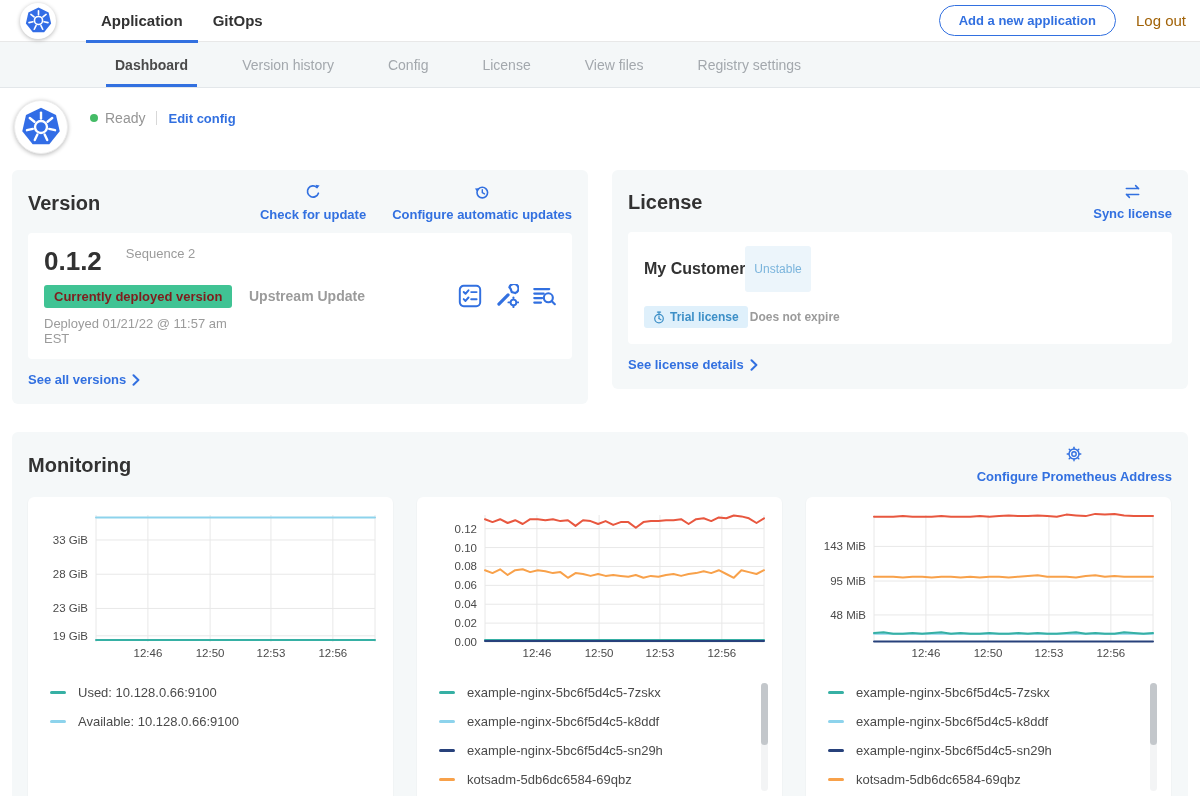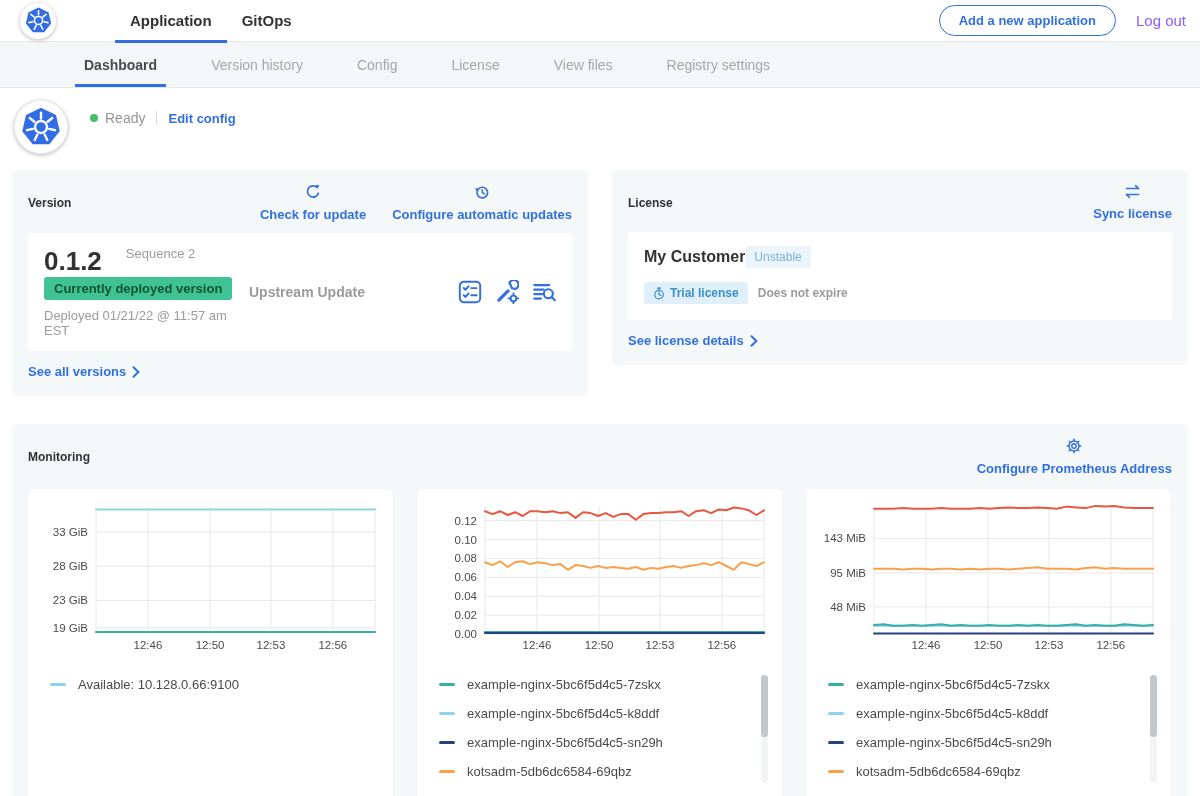--- a/index.html
+++ b/index.html
@@ -1,74 +1,74 @@
 <!DOCTYPE html>
 <html><head>
 <meta charset="utf-8">
 <style>
   * { margin:0; padding:0; box-sizing:border-box; }
   html,body { width:1200px; height:796px; }
   body { font-family:"Liberation Sans",sans-serif; background:#fff; color:#323232; overflow:hidden; }
 
   
-  .topnav { height:42px; display:flex; align-items:center; border-bottom:1px solid #e8e8e8; padding:0 14px 0 20px;gap:29px; }
+  .topnav { height:42px; display:flex; align-items:center; border-bottom:1px solid #e8e8e8; padding:0 14px 0 20px; }
   .logo-circle { border-radius:50%; background:#fff; box-shadow:0 1px 4px rgba(0,0,0,0.28); display:flex; align-items:center; justify-content:center; flex:none; }
   .logo-sm { width:36px; height:36px; }
   .logo-sm svg { width:27px; height:27px; }
   .topnav-tabs { display:flex; height:42px; margin-left:30px; }
   .toptab { display:flex; align-items:center; padding:0 15px; font-size:15px; font-weight:700; color:#323232; position:relative; cursor:pointer; }
   .toptab.active::after { content:""; position:absolute; left:0; right:0; bottom:-1px; height:3px; background:#3270e0; }
   .topnav-right { margin-left:auto; display:flex; align-items:center; gap:20px; }
   .add-app-btn { border:1px solid #3270e0; color:#3270e0; background:#fff; font:700 13px "Liberation Sans",sans-serif; padding:7px 19px; border-radius:17px; cursor:pointer; }
-  .logout { font-size:15px; color:#8b5cf6; cursor:pointer; }
+  .logout { font-size:15px; color:#a16207; cursor:pointer; }
 
   
-  .subnav { height:46px; background:#f4f7f8; border-bottom:1px solid #e3e7ea; display:flex; padding-left:75px; }
+  .subnav { height:46px; background:#f4f7f8; border-bottom:1px solid #e3e7ea; display:flex; padding-left:106px; }
   .subtab { display:flex; align-items:center; padding:0 9px; margin-right:36px; font-size:14px; color:#a3a8ad; position:relative; cursor:pointer; white-space:nowrap; }
   .subtab.active { color:#4a4a4a; font-weight:700; }
   .subtab.active::after { content:""; position:absolute; left:0; right:0; bottom:0; height:3px; background:#3270e0; }
 
   
   .app-header { display:flex; align-items:flex-start; padding:12px 0 16px 14px; }
   .logo-lg { width:54px; height:54px; border:1px solid #ededed; }
   .logo-lg svg { width:40px; height:40px; }
   .app-title-block { margin-left:22px; padding-top:2px; }
   .app-name { font-size:30px; font-weight:700; color:#323232; }
   .status-row { display:flex; align-items:center; margin-top:8px; }
   .dot { width:8px; height:8px; border-radius:50%; background:#44bb66; }
   .status-text { font-size:14px; color:#959595; margin-left:7px; }
   .vdiv { width:1px; height:14px; background:#d8d8d8; margin:0 11px; }
   .link { color:#3270e0; font-weight:700; font-size:13px; cursor:pointer; text-decoration:none; }
 
   
   .cards-row { display:flex; gap:24px; padding:0 12px; align-items:flex-start; }
   .panel { background:#f5f8f9; border-radius:6px; padding:14px 16px 16px; width:576px; }
   .panel-head { display:flex; align-items:center; }
-  .panel-title { font-size:12px; font-weight:700; color:#323232; }
+  .panel-title { font-size:20px; font-weight:700; color:#323232; }
   .head-links { margin-left:auto; display:flex; gap:26px; align-items:center; }
   .hlink { display:flex; align-items:center; gap:7px; color:#3270e0; font-weight:700; font-size:13px; cursor:pointer;flex-direction:column; }
   .hlink svg { flex:none; }
   .white-box { background:#fff; border-radius:4px; margin-top:11px; }
   .version-box { display:flex; align-items:center; padding:13px 16px; min-height:94px; }
   .v-col1 { width:205px; }
   .v-num-row { display:flex; align-items:flex-start; gap:24px; }
   .v-num { font-size:26px; font-weight:700; }
   .v-seq { font-size:13px; color:#9b9b9b; }
-  .badge-green { display:inline-block; margin-top:0; background:#40c394; color:#14532d; font-size:13px; font-weight:700; padding:4px 10px; border-radius:3px; }
+  .badge-green { display:inline-block; margin-top:8px; background:#40c394; color:#7f1d1d; font-size:13px; font-weight:700; padding:4px 10px; border-radius:3px; }
   .v-deployed { margin-top:8px; font-size:13px; color:#9b9b9b; }
   .v-col2 { flex:1; font-size:14px; font-weight:600; color:#9b9b9b; }
   .v-icons { display:flex; gap:13px; align-items:center; }
   .vicon { width:24px; height:24px; cursor:pointer; display:flex; }
   .see-link { display:inline-flex; align-items:center; gap:6px; margin-top:13px; }
 
   .license-box { padding:14px 16px 16px; }
   .lic-row1 { display:flex; align-items:center; }
   .lic-name { font-size:16px; font-weight:700; }
-  .badge-lightblue { background:#ecf5fb; color:#7ab4dc; font-size:12px; padding:4px 9px; border-radius:3px; }
-  .lic-row2 { display:flex; align-items:center; gap:10px; margin-top:14px; }
+  .badge-lightblue { background:#ecf5fb; color:#7ab4dc; font-size:12px; padding:16px 9px; border-radius:3px; }
+  .lic-row2 { display:flex; align-items:center; gap:2px; margin-top:14px; }
   .badge-trial { display:inline-flex; align-items:center; gap:5px; background:#dff0fb; color:#3d8fc7; font-size:12px; font-weight:700; padding:4px 9px; border-radius:3px; }
   .lic-expiry { font-size:12px; color:#9b9b9b;font-weight:bold; }
 
   
   .monitoring { margin:28px 12px 0; background:#f5f8f9; border-radius:6px; padding:14px 16px 16px; }
   .charts-row { display:flex; gap:24px; margin-top:13px; }
   .chart-card { width:365px; background:#fff; border-radius:6px; box-shadow:0 1px 2px rgba(0,0,0,0.07); padding:14px 14px 0; height:345px; }
   .chart-svg { display:block; width:337px; height:150px; }
   .chart-svg text { font-family:"Liberation Sans",sans-serif; }
   .legend { margin-top:22px; height:108px; position:relative; overflow:hidden; }
@@ -306,20 +306,24 @@
           <line x1="168.111" y1="4" x2="168.111" y2="131" stroke="#e8e8e8"></line>
           <text x="168.111" y="146" text-anchor="middle" fill="#4a4a4a" font-size="11.5">12:50</text>
           <line x1="228.933" y1="4" x2="228.933" y2="131" stroke="#e8e8e8"></line>
           <text x="228.933" y="146" text-anchor="middle" fill="#4a4a4a" font-size="11.5">12:53</text>
           <line x1="290.871" y1="4" x2="290.871" y2="131" stroke="#e8e8e8"></line>
           <text x="290.871" y="146" text-anchor="middle" fill="#4a4a4a" font-size="11.5">12:56</text>
           <polyline points="54.0,6.4 333.0,6.4" fill="none" stroke="#8dd3ec" stroke-width="2" stroke-linejoin="round" stroke-linecap="round"></polyline>
           <polyline points="54.0,128.9 333.0,128.9" fill="none" stroke="#36b0a4" stroke-width="2" stroke-linejoin="round" stroke-linecap="round"></polyline>
         </svg>
       <div class="legend">
+          <div class="legend-item">
+            <span class="dash" style="background: rgb(54, 176, 164);"></span>
+            <span class="legend-label">Used: 10.128.0.66:9100</span>
+          </div>
           <div class="legend-item">
             <span class="dash" style="background: rgb(141, 211, 236);"></span>
             <span class="legend-label">Available: 10.128.0.66:9100</span>
           </div>
         </div>
       <div class="chart-title">Disk Usage</div>
     </div>
     <div class="chart-card">
       <svg class="chart-svg" viewBox="0 0 337 150">
           <line x1="54" y1="131" x2="333" y2="131" stroke="#e8e8e8" stroke-width="1"></line>

